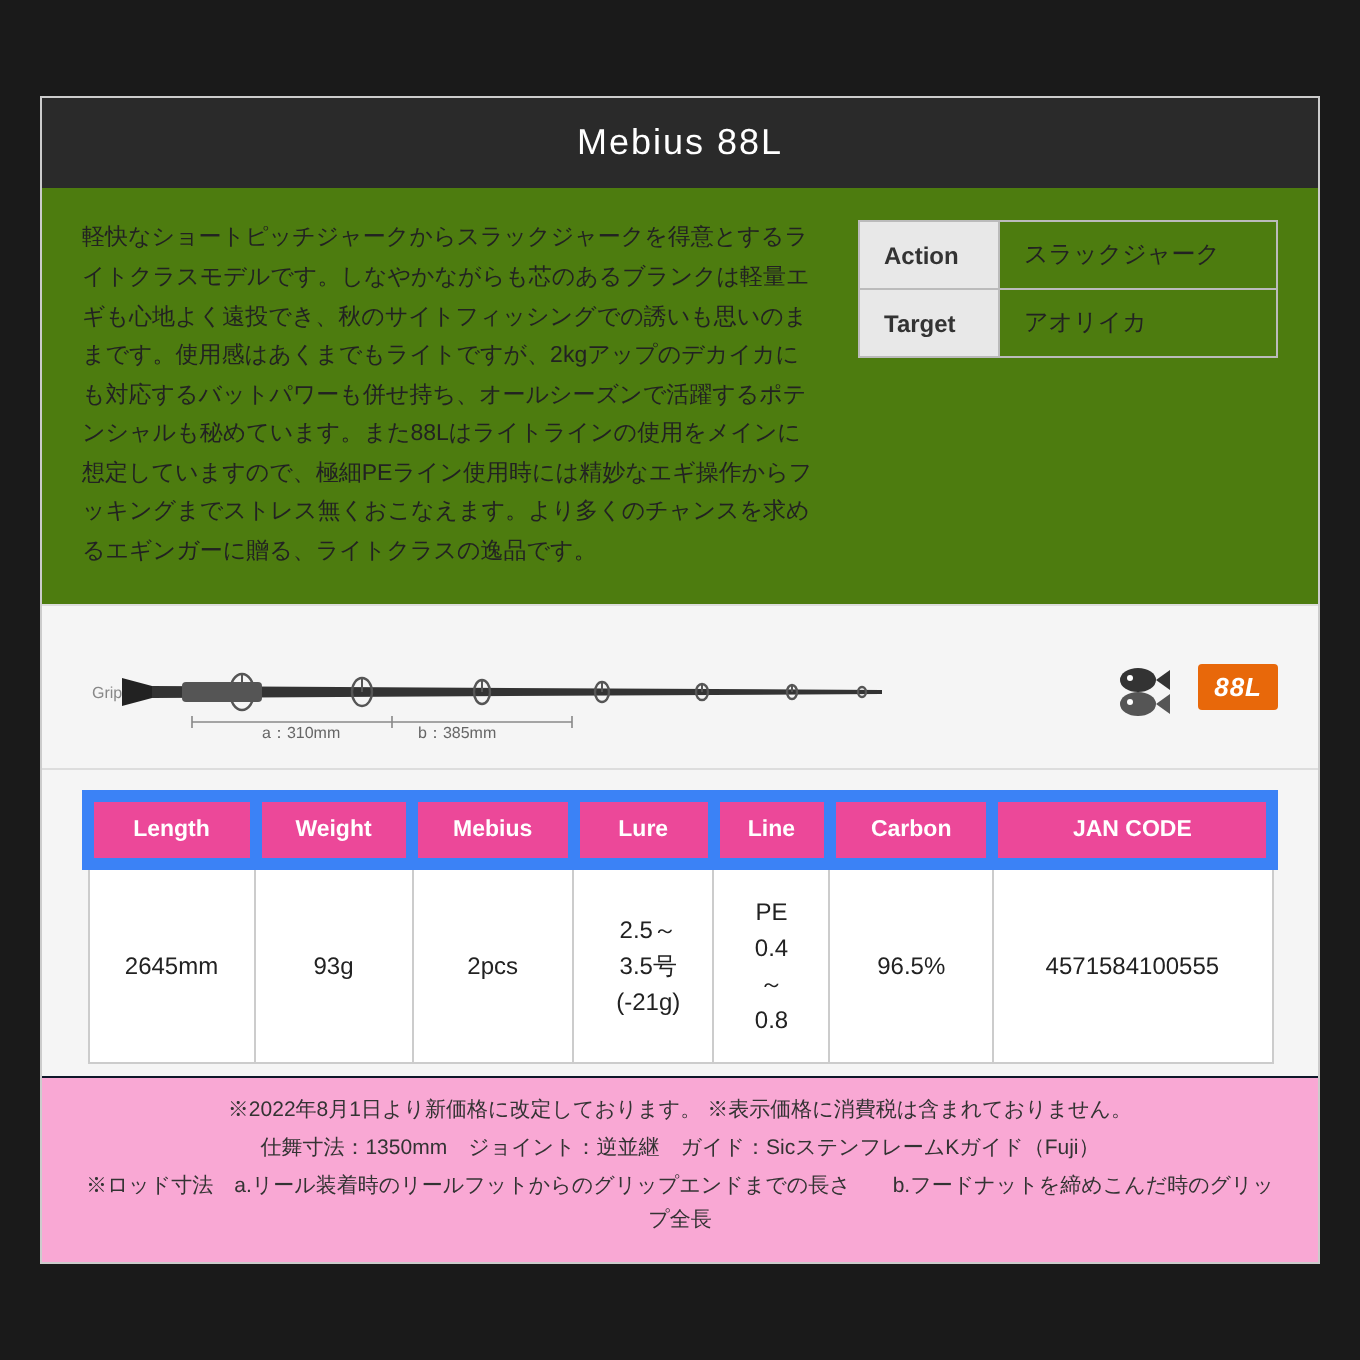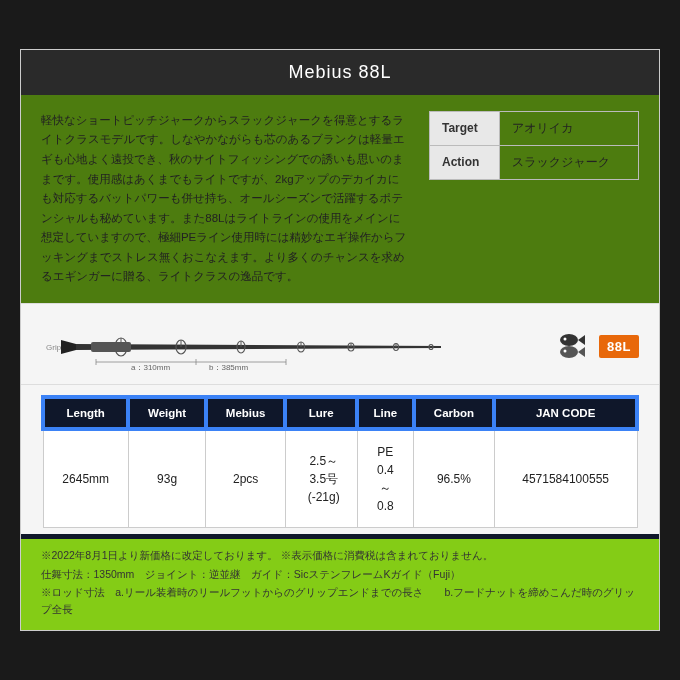--- a/index.html
+++ b/index.html
@@ -74,23 +74,24 @@
       border-top: 1px solid #ddd;
       display: flex;
       align-items: center;
       justify-content: space-between;
     }
     .rod-svg-container {
       flex: 1;
     }
     .rod-badge {
       display: flex;
-      align-items: flex-end;
+      align-items: center;
       gap: 6px;
       margin-left: 16px;
+      font-style: italic;
     }
     .badge-box {
       background: #e8680a;
       color: white;
       font-size: 13px;
       font-weight: bold;
       padding: 4px 8px;
       border-radius: 2px;
       letter-spacing: 0.5px;
     }
@@ -98,71 +99,72 @@
       padding: 10px 20px 6px;
       background: #f5f5f5;
       border-top: 1px solid #ddd;
     }
     .data-table {
       width: 100%;
       border-collapse: collapse;
       font-size: 12px;
     }
     .data-table th {
-      background: #0f172a;
+      background: #ec4899;
       color: #fff;
       padding: 8px 6px;
       text-align: center;
       font-weight: bold;
-      border: 4px solid #3b82f6;
+      border: 6px solid #3b82f6;
       font-size: 11.5px;
     }
     .data-table td {
       background: #fff;
       padding: 12px 6px;
       text-align: center;
       border: 1px solid #ccc;
       color: #222;
       font-size: 12px;
       vertical-align: middle;
       line-height: 1.5;
     }
     .footnotes {
       padding: 8px 20px 10px;
-      background: #84cc16;
+      background: #f9a8d4;
       font-size: 10.5px;
       color: #333;
       line-height: 1.6;
-      border-top: 5px solid #0f172a;
+      border-top: 1px solid #0f172a;
+      text-align: center;
     }
     .footnotes p {
       margin-bottom: 2px;
     }
   </style>
 </head>
 <body>
 
 <div class="card">
 
   <div class="title-bar">
     <span>Mebius 88L</span>
   </div>
 
   <div class="content-area">
     <div class="description">
       <span>軽快なショートピッチジャークからスラックジャークを得意とするライトクラスモデルです。しなやかながらも芯のあるブランクは軽量エギも心地よく遠投でき、秋のサイトフィッシングでの誘いも思いのままです。使用感はあくまでもライトですが、2kgアップのデカイカにも対応するバットパワーも併せ持ち、オールシーズンで活躍するポテンシャルも秘めています。また88Lはライトラインの使用をメインに想定していますので、極細PEライン使用時には精妙なエギ操作からフッキングまでストレス無くおこなえます。より多くのチャンスを求めるエギンガーに贈る、ライトクラスの逸品です。</span>
     </div>
     <div class="specs-table">
       <div class="spec-row">
+        <div class="spec-label">Action</div>
+        <div class="spec-value">スラックジャーク</div>
+      </div>
+      <div class="spec-row">
         <div class="spec-label">Target</div>
         <div class="spec-value">アオリイカ</div>
-      </div>
-      <div class="spec-row">
-        <div class="spec-label">Action</div>
-        <div class="spec-value">スラックジャーク</div>
       </div>
     </div>
   </div>
 
   <div class="rod-image-area">
     <div class="rod-svg-container">
       <svg width="430" height="60" viewBox="0 0 430 60" xmlns="http://www.w3.org/2000/svg">
 
         <line x1="20" y1="35" x2="400" y2="35" stroke="#333" stroke-width="1.5"></line>
 

